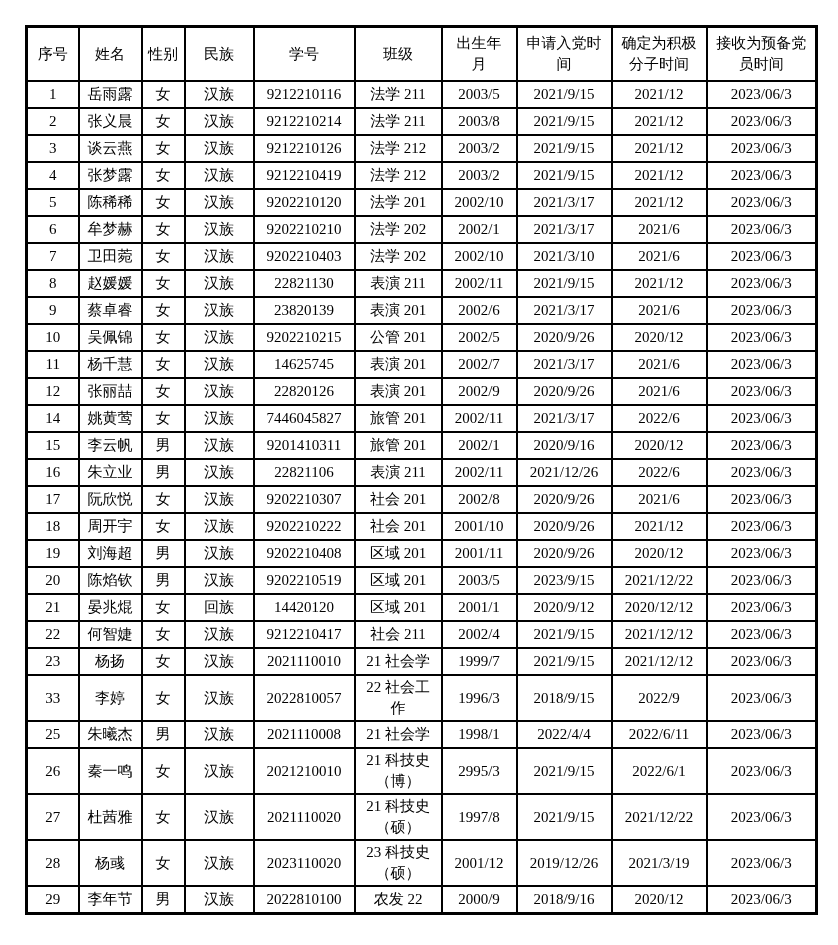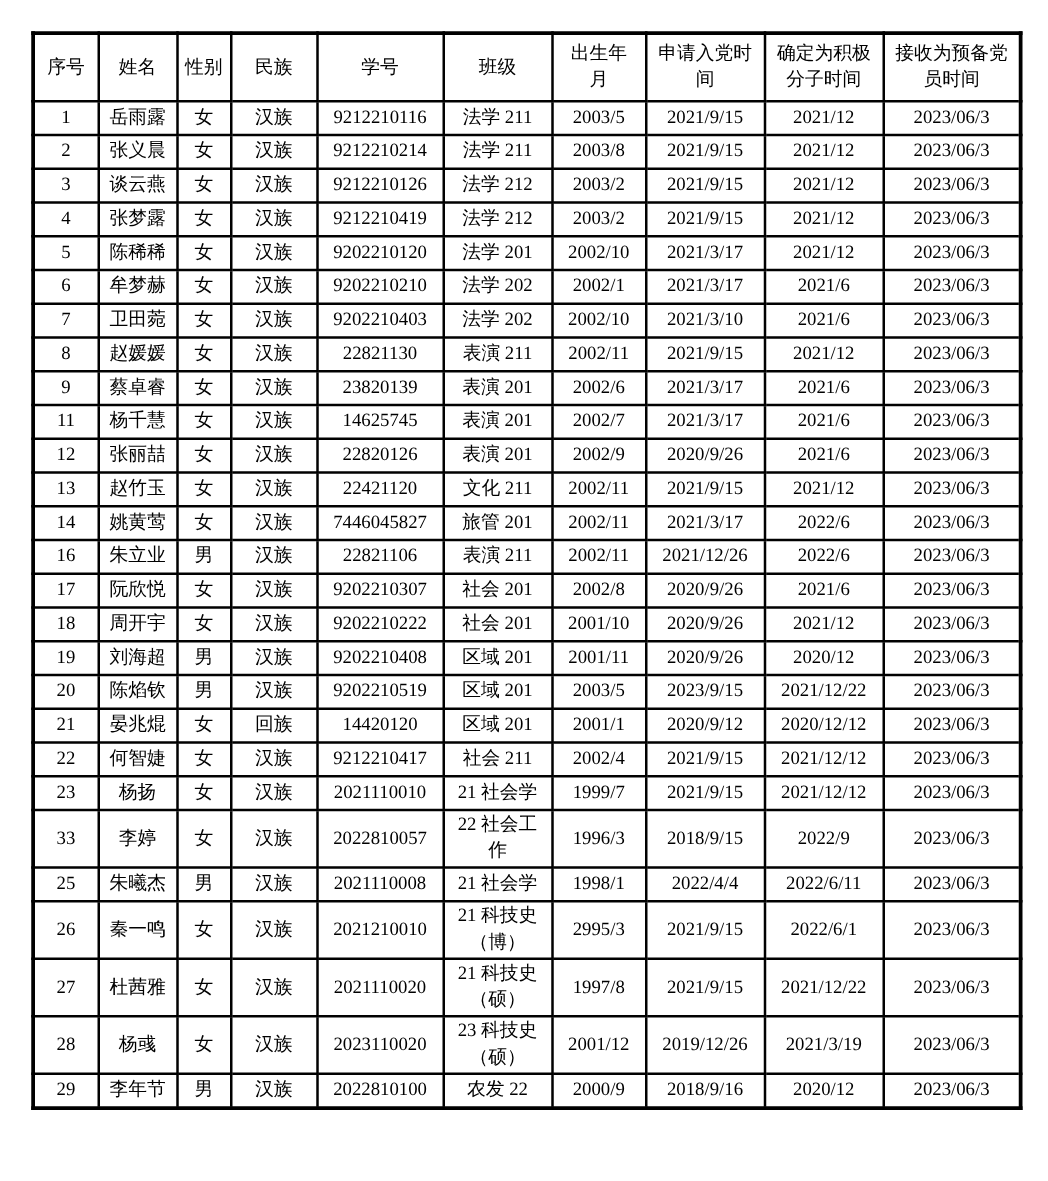--- a/index.html
+++ b/index.html
@@ -183,20 +183,32 @@
           <td>女</td>
           <td>汉族</td>
           <td>23820139</td>
           <td>表演 201</td>
           <td>2002/6</td>
           <td>2021/3/17</td>
           <td>2021/6</td>
           <td>2023/06/3</td>
         </tr>
         <tr>
+          <td>10</td>
+          <td>吴佩锦</td>
+          <td>女</td>
+          <td>汉族</td>
+          <td>9202210215</td>
+          <td>公管 201</td>
+          <td>2002/5</td>
+          <td>2020/9/26</td>
+          <td>2020/12</td>
+          <td>2023/06/3</td>
+        </tr>
+        <tr>
           <td>11</td>
           <td>杨千慧</td>
           <td>女</td>
           <td>汉族</td>
           <td>14625745</td>
           <td>表演 201</td>
           <td>2002/7</td>
           <td>2021/3/17</td>
           <td>2021/6</td>
           <td>2023/06/3</td>
@@ -204,44 +216,44 @@
         <tr>
           <td>12</td>
           <td>张丽喆</td>
           <td>女</td>
           <td>汉族</td>
           <td>22820126</td>
           <td>表演 201</td>
           <td>2002/9</td>
           <td>2020/9/26</td>
           <td>2021/6</td>
-          <td>2023/06/3</td>
-        </tr>
-        <tr>
-          <td>13</td>
-          <td>赵竹玉</td>
-          <td>女</td>
-          <td>汉族</td>
-          <td>22421120</td>
-          <td>文化 211</td>
-          <td>2002/11</td>
-          <td>2021/9/15</td>
-          <td>2021/12</td>
           <td>2023/06/3</td>
         </tr>
         <tr>
           <td>14</td>
           <td>姚黄莺</td>
           <td>女</td>
           <td>汉族</td>
           <td>7446045827</td>
           <td>旅管 201</td>
           <td>2002/11</td>
           <td>2021/3/17</td>
           <td>2022/6</td>
+          <td>2023/06/3</td>
+        </tr>
+        <tr>
+          <td>15</td>
+          <td>李云帆</td>
+          <td>男</td>
+          <td>汉族</td>
+          <td>9201410311</td>
+          <td>旅管 201</td>
+          <td>2002/1</td>
+          <td>2020/9/16</td>
+          <td>2020/12</td>
           <td>2023/06/3</td>
         </tr>
         <tr>
           <td>16</td>
           <td>朱立业</td>
           <td>男</td>
           <td>汉族</td>
           <td>22821106</td>
           <td>表演 211</td>
           <td>2002/11</td>

